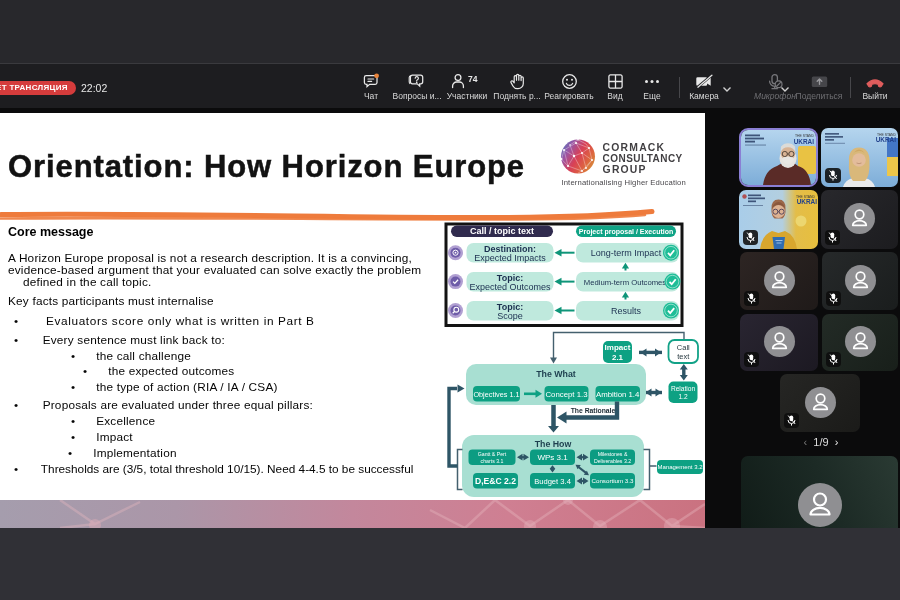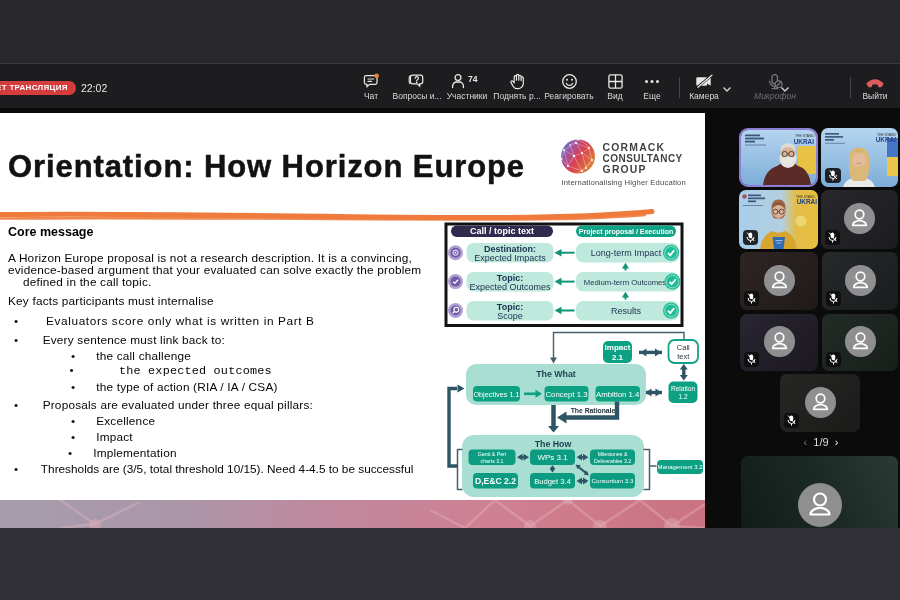--- a/index.html
+++ b/index.html
@@ -112,20 +112,27 @@
           <rect x="7" y="1.6" width="5.4" height="9" rx="2.7" fill="none" stroke="#77777b" stroke-width="1.3"></rect>
           <path d="M4.6 8.2 a5.1 5.1 0 0 0 10.2 0 M9.7 13.4 v2.2 M7 15.7 h5.4" fill="none" stroke="#77777b" stroke-width="1.3" stroke-linecap="round"></path>
           <circle cx="13.6" cy="11.3" r="3.4" fill="#1d1d20" stroke="#77777b" stroke-width="1.2"></circle>
           <path d="M11.4 13.5 L15.8 9.1" stroke="#77777b" stroke-width="1.2"></path>
         </svg>
       <span class="tlab">Микрофон</span>
     </div>
     <svg class="caret" style="left:780px;top:22px;" width="10" height="7" viewBox="0 0 10 7">
         <path d="M1.5 1.5 L5 5 L8.5 1.5" fill="none" stroke="#cfcfcf" stroke-width="1.4"></path>
       </svg>
+    <div class="tbtn dim" style="left:787px;width:64px;">
+      <svg width="19" height="17" viewBox="0 0 19 17">
+          <rect x="1.8" y="3.4" width="15.4" height="10.6" rx="1.6" fill="#46464a"></rect>
+          <path d="M9.5 11.2 v-5 M7.2 8.2 l2.3 -2.3 l2.3 2.3" fill="none" stroke="#9a9a9e" stroke-width="1.4" stroke-linecap="round" stroke-linejoin="round"></path>
+        </svg>
+      <span class="tlab">Поделиться</span>
+    </div>
     <div class="tsep" style="left:850px;"></div>
     <div class="tbtn" style="left:849px;width:52px;">
       <svg width="20" height="17" viewBox="0 0 20 17">
           <path d="M2 10.6 Q10 3.4 18 10.6 L16.2 13.4 Q15 14.2 13.7 13.3 L13.1 11.2 Q10 10 6.9 11.2 L6.3 13.3 Q5 14.2 3.8 13.4 Z" fill="#e05d5d" stroke="#e05d5d" stroke-width="1.2" stroke-linejoin="round"></path>
         </svg>
       <span class="tlab">Выйти</span>
     </div>
   </div>
 
   <div id="slide" class="abs">
@@ -172,21 +179,21 @@
       <text x="5.4" y="50.1" font-size="7.7" fill="#4a484c" font-family="Liberation Sans" letter-spacing="0.15">Internationalising Higher Education</text>
     </svg>
     <div id="coremsg" class="abs">Core message</div>
     <div class="abs body" style="left:8px;top:133px;">A Horizon Europe proposal is not a research description. It is a convincing,</div>
     <div class="abs body" style="left:8px;top:145px;">evidence-based argument that your evaluated can solve exactly the problem</div>
     <div class="abs body" style="left:23px;top:157px;">defined in the call topic.</div>
     <div class="abs body" style="left:8px;top:176px;">Key facts participants must internalise</div>
     <div class="abs body" style="left:14px;top:215px;">•&nbsp;&nbsp;&nbsp;&nbsp;&nbsp;&nbsp; Every sentence must link back to:</div>
     <div class="abs body" style="left:14px;top:196px;letter-spacing:0.62px;">•&nbsp;&nbsp;&nbsp;&nbsp;&nbsp;&nbsp; Evaluators score only what is written in Part B</div>
     <div class="abs body" style="left:71px;top:231px;">•&nbsp;&nbsp;&nbsp;&nbsp;&nbsp;&nbsp;the call challenge</div>
-    <div class="abs body" style="left:68px;top:246px;font-family:Liberation Mono, monospace;">•&nbsp;&nbsp;&nbsp;&nbsp;&nbsp;&nbsp;the expected outcomes</div>
+    <div class="abs body" style="left:83px;top:246px;">•&nbsp;&nbsp;&nbsp;&nbsp;&nbsp;&nbsp;the expected outcomes</div>
     <div class="abs body" style="left:71px;top:261.5px;">•&nbsp;&nbsp;&nbsp;&nbsp;&nbsp;&nbsp;the type of action (RIA / IA / CSA)</div>
     <div class="abs body" style="left:14px;top:280px;">•&nbsp;&nbsp;&nbsp;&nbsp;&nbsp;&nbsp; Proposals are evaluated under three equal pillars:</div>
     <div class="abs body" style="left:71px;top:296px;">•&nbsp;&nbsp;&nbsp;&nbsp;&nbsp;&nbsp;Excellence</div>
     <div class="abs body" style="left:71px;top:312px;">•&nbsp;&nbsp;&nbsp;&nbsp;&nbsp;&nbsp;Impact</div>
     <div class="abs body" style="left:68px;top:327.5px;">•&nbsp;&nbsp;&nbsp;&nbsp;&nbsp;&nbsp;Implementation</div>
     <div class="abs body" style="left:14px;top:343.5px;letter-spacing:0.0px;">•&nbsp;&nbsp;&nbsp;&nbsp;&nbsp;&nbsp; Thresholds are (3/5, total threshold 10/15). Need 4-4.5 to be successful</div>
     <svg class="abs" style="left:440px;top:105px;" width="250" height="115" viewBox="440 218 250 115" font-family="Liberation Sans">
       <rect x="446" y="224" width="236" height="101.5" fill="#fff" stroke="#131313" stroke-width="3"></rect>
       <rect x="451" y="225.5" width="102" height="11.5" rx="5.7" fill="#302b4e"></rect>
       <text x="502" y="234.4" text-anchor="middle" font-size="9" font-weight="bold" fill="#fff">Call / topic text</text>

